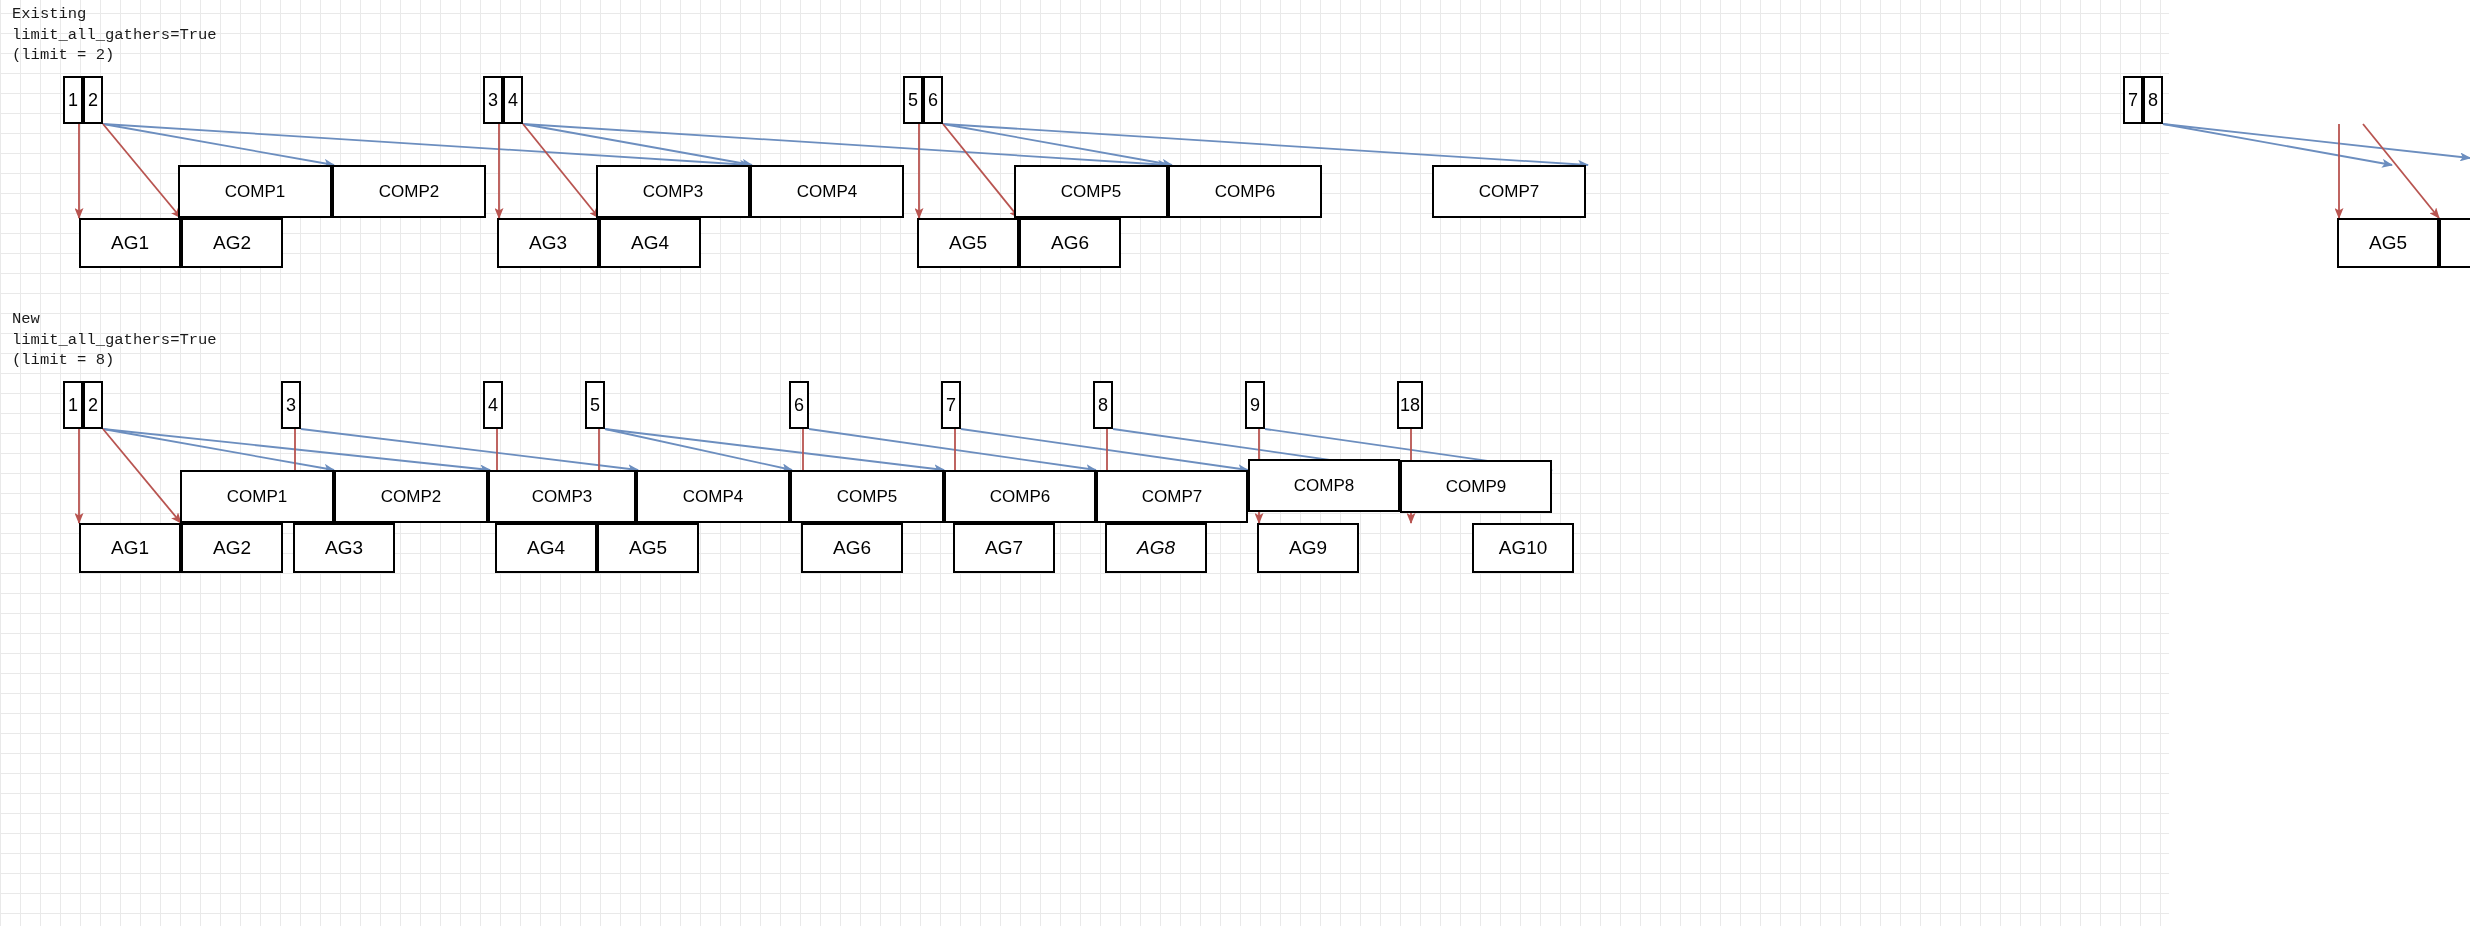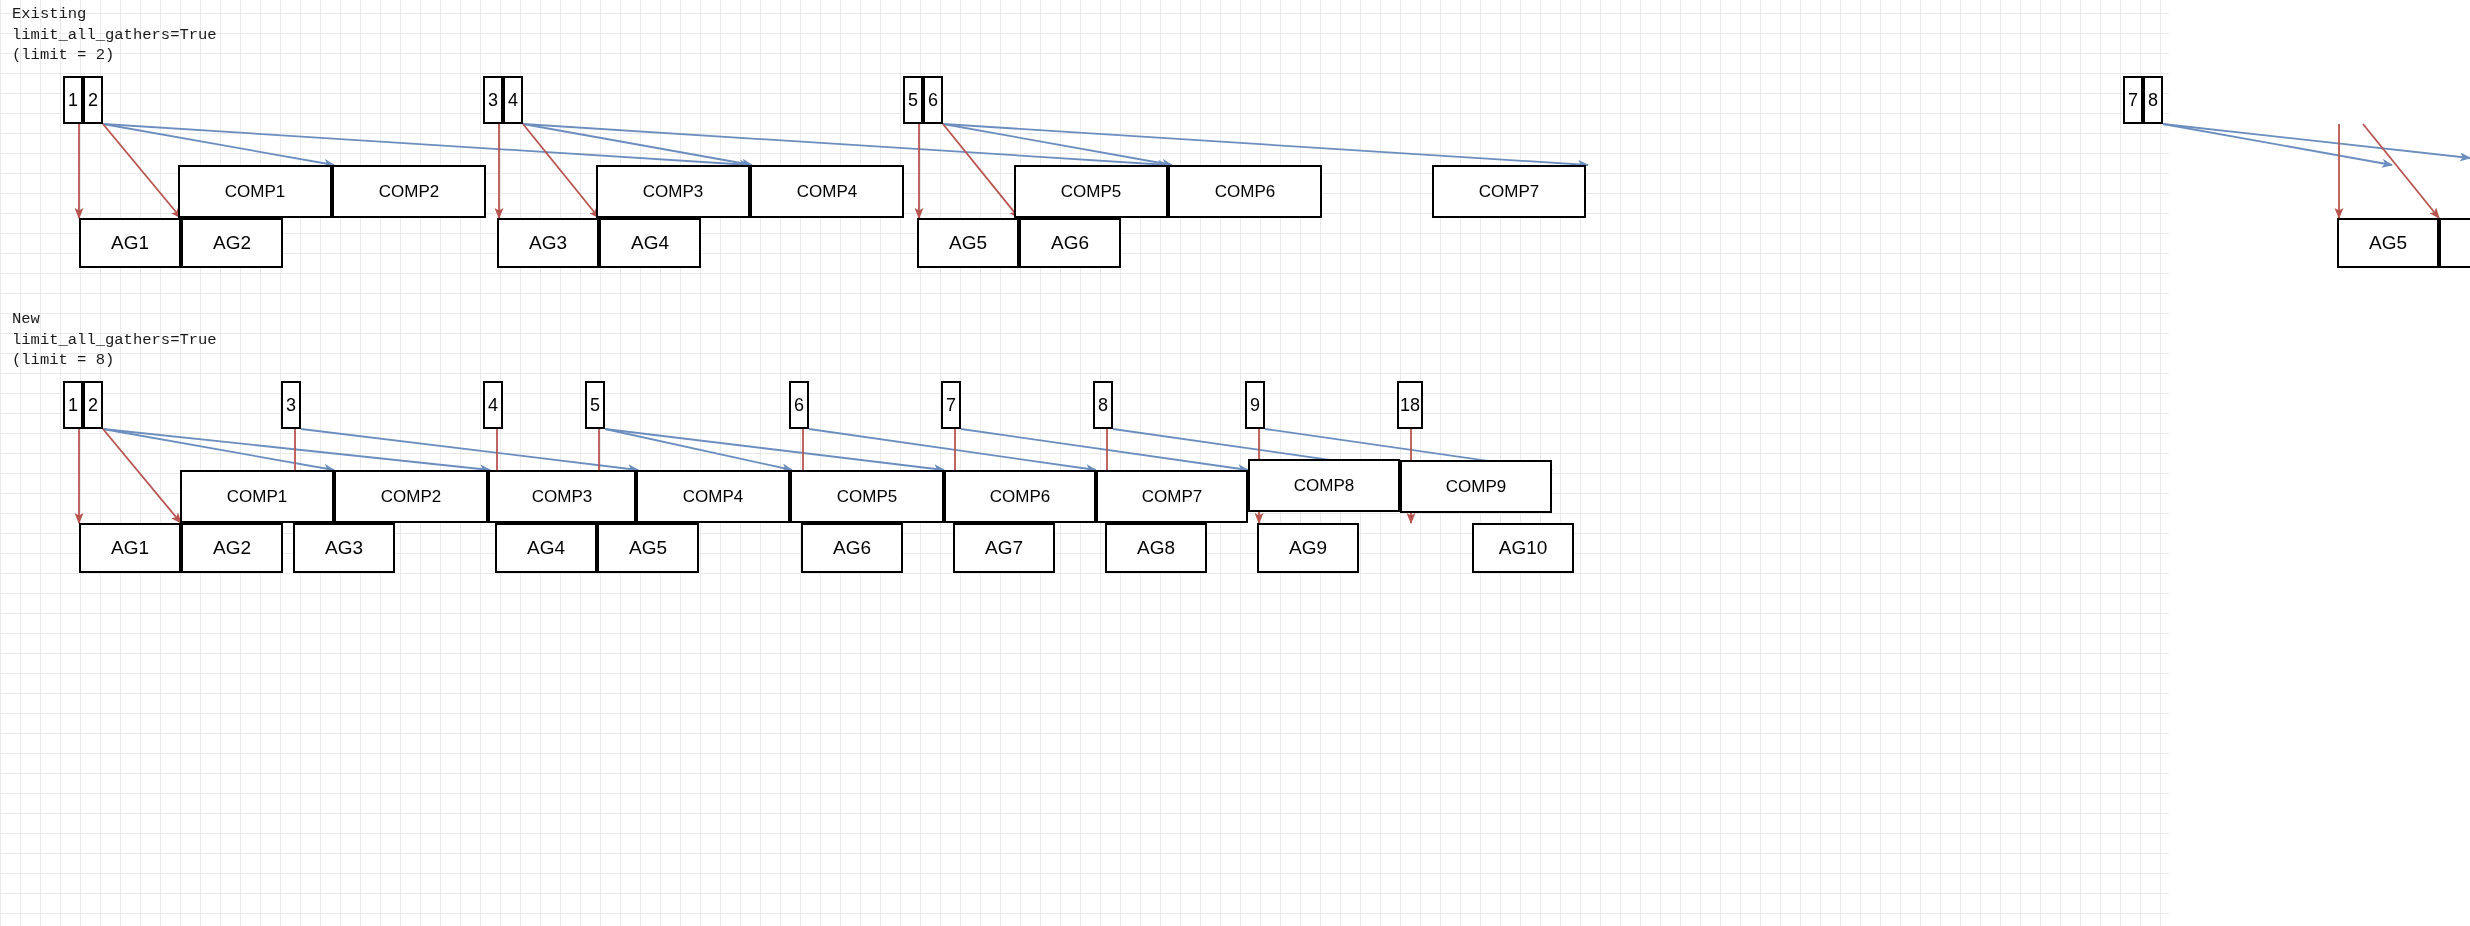--- a/index.html
+++ b/index.html
@@ -285,21 +285,21 @@
       </div>
       <div class="box ag-box" style="left: 597px; top: 523px; width: 102px; height: 50px;">
         <span>AG5</span>
       </div>
       <div class="box ag-box" style="left: 801px; top: 523px; width: 102px; height: 50px;">
         <span>AG6</span>
       </div>
       <div class="box ag-box" style="left: 953px; top: 523px; width: 102px; height: 50px;">
         <span>AG7</span>
       </div>
-      <div class="box ag-box" style="left: 1105px; top: 523px; width: 102px; height: 50px;">
+      <div class="box ag-box" style="left: 1105px; top: 523px; width: 102px; height: 50px; font-style: italic;">
         <span>AG8</span>
       </div>
       <div class="box ag-box" style="left: 1257px; top: 523px; width: 102px; height: 50px;">
         <span>AG9</span>
       </div>
       <div class="box ag-box" style="left: 1472px; top: 523px; width: 102px; height: 50px; text-align: center;">
         <span>AG10</span>
       </div>
     </div>
 

